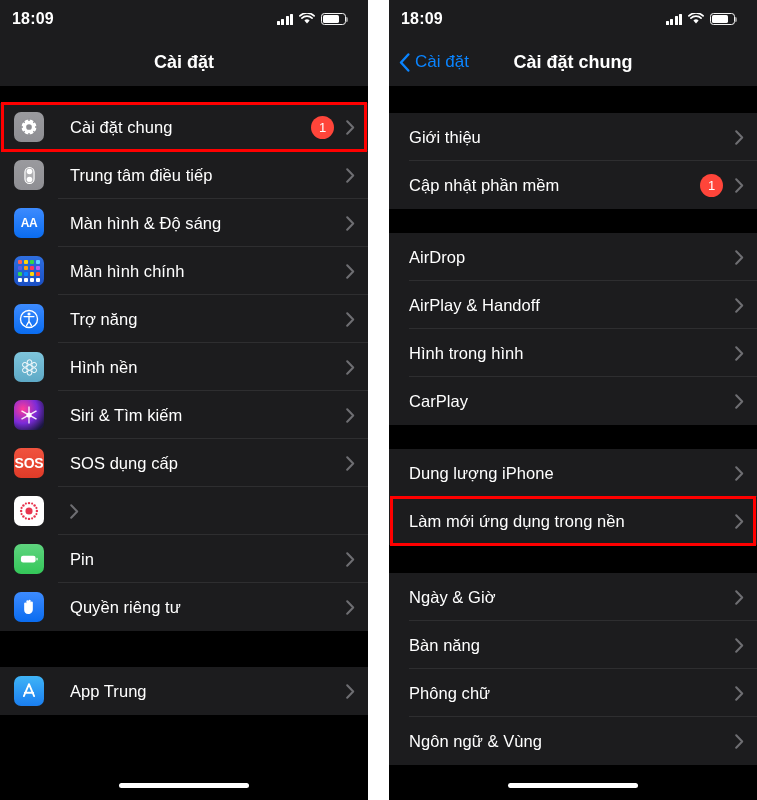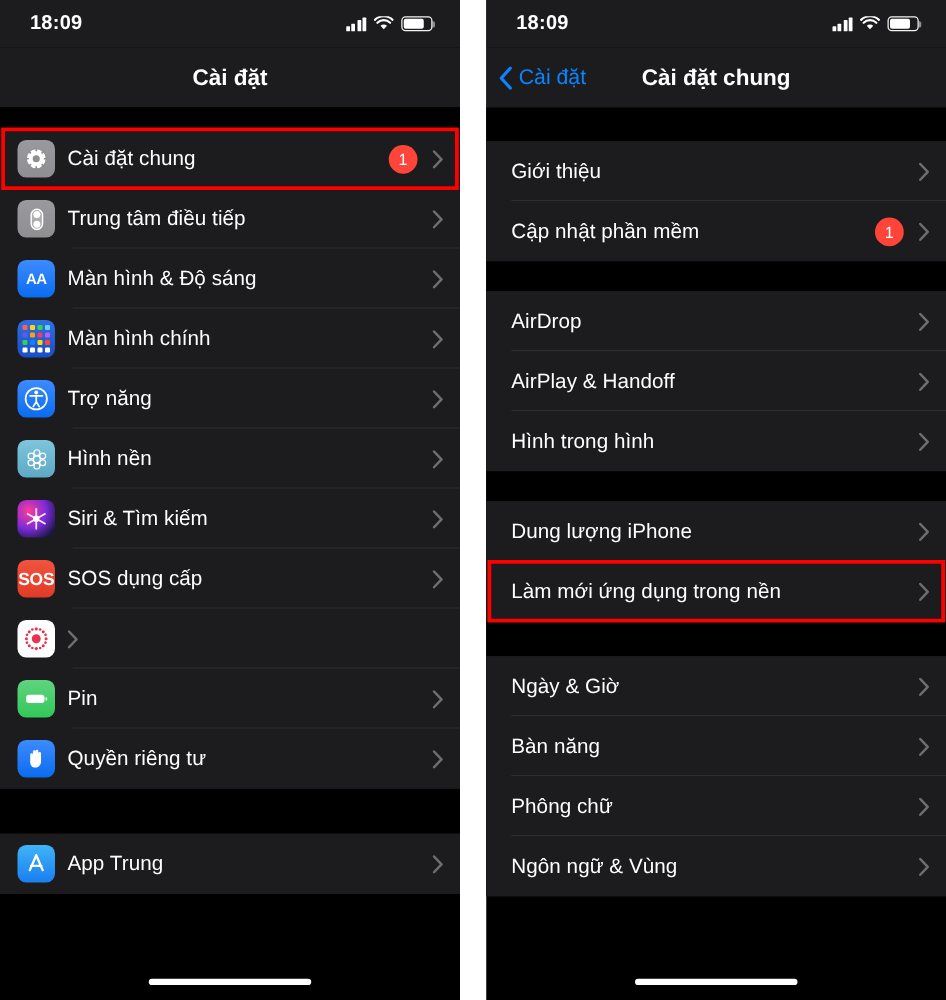--- a/index.html
+++ b/index.html
@@ -26,21 +26,21 @@
   .phone.left  { margin-right: 0px; }
   .gutter { width: 21px; height: 800px; background: #ffffff; flex: 0 0 auto; }
 
   
   .statusbar {
     height: 38px;
     background: #1c1c1e;
     display: flex;
     align-items: center;
     justify-content: space-between;
-    padding: 0 22px 0 24px;
+    padding: 0 22px 0 12px;
     color: #ffffff;
   }
   .status-time {
     font-size: 16px;
     font-weight: bold;
     letter-spacing: 0.2px;
     color: #ffffff;
   }
   .status-right { display: flex; align-items: center; gap: 6px; }
   .bars { display: flex; align-items: flex-end; gap: 1.5px; height: 11px; }
@@ -111,21 +111,21 @@
     position: absolute; left: 58px; right: 0; bottom: 0;
     height: 1px; background: #2e2e30;
   }
   .row.plain .sep { left: 20px; }
   .row:last-child .sep { display: none; }
 
   .app-icon {
     width: 30px; height: 30px;
     border-radius: 7px;
     flex: 0 0 auto;
-    margin-right: 10px;
+    margin-right: 26px;
     display: flex; align-items: center; justify-content: center;
     overflow: hidden;
     position: relative;
   }
   .row-label {
     flex: 1 1 auto;
     color: #ffffff;
     font-size: 16.5px;
     white-space: nowrap;
     letter-spacing: 0.05px;
@@ -514,20 +514,26 @@
             </svg>
           <div class="sep"></div>
         </div>
         <div class="row plain">
           <div class="row-label">Hình trong hình</div>
           <svg class="chev" viewBox="0 0 9 15">
               <path d="M1.2 1.2 L7.2 7.5 L1.2 13.8" stroke="#8e8e93" stroke-width="2" fill="none" stroke-linecap="round" stroke-linejoin="round"></path>
             </svg>
           <div class="sep"></div>
         </div>
+        <div class="row plain">
+          <div class="row-label">CarPlay</div>
+          <svg class="chev" viewBox="0 0 9 15">
+              <path d="M1.2 1.2 L7.2 7.5 L1.2 13.8" stroke="#8e8e93" stroke-width="2" fill="none" stroke-linecap="round" stroke-linejoin="round"></path>
+            </svg>
+        </div>
       </div>
 
       <div class="gap" style="height:24px"></div>
 
       <div class="group">
         <div class="row plain">
           <div class="row-label">Dung lượng iPhone</div>
           <svg class="chev" viewBox="0 0 9 15">
               <path d="M1.2 1.2 L7.2 7.5 L1.2 13.8" stroke="#8e8e93" stroke-width="2" fill="none" stroke-linecap="round" stroke-linejoin="round"></path>
             </svg>

